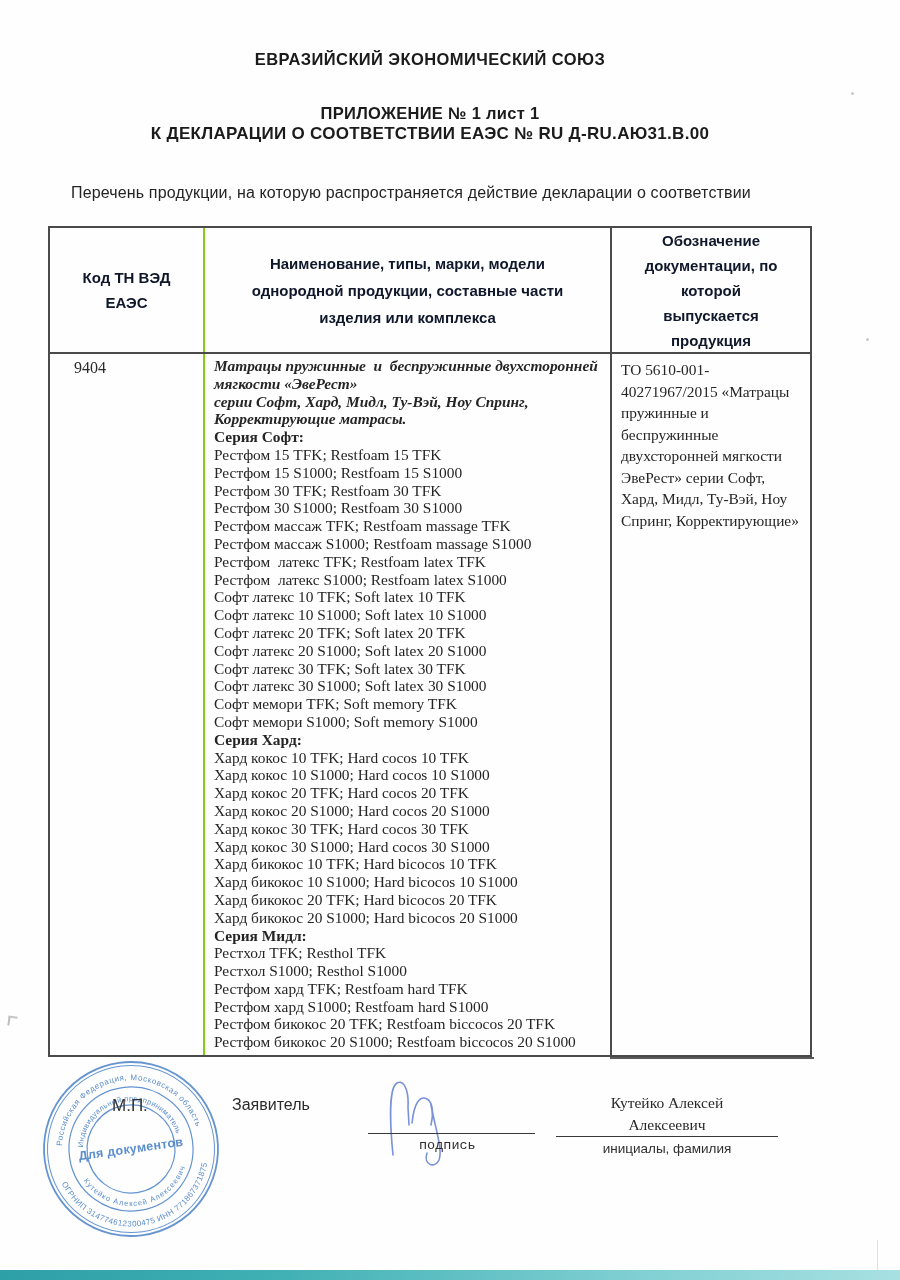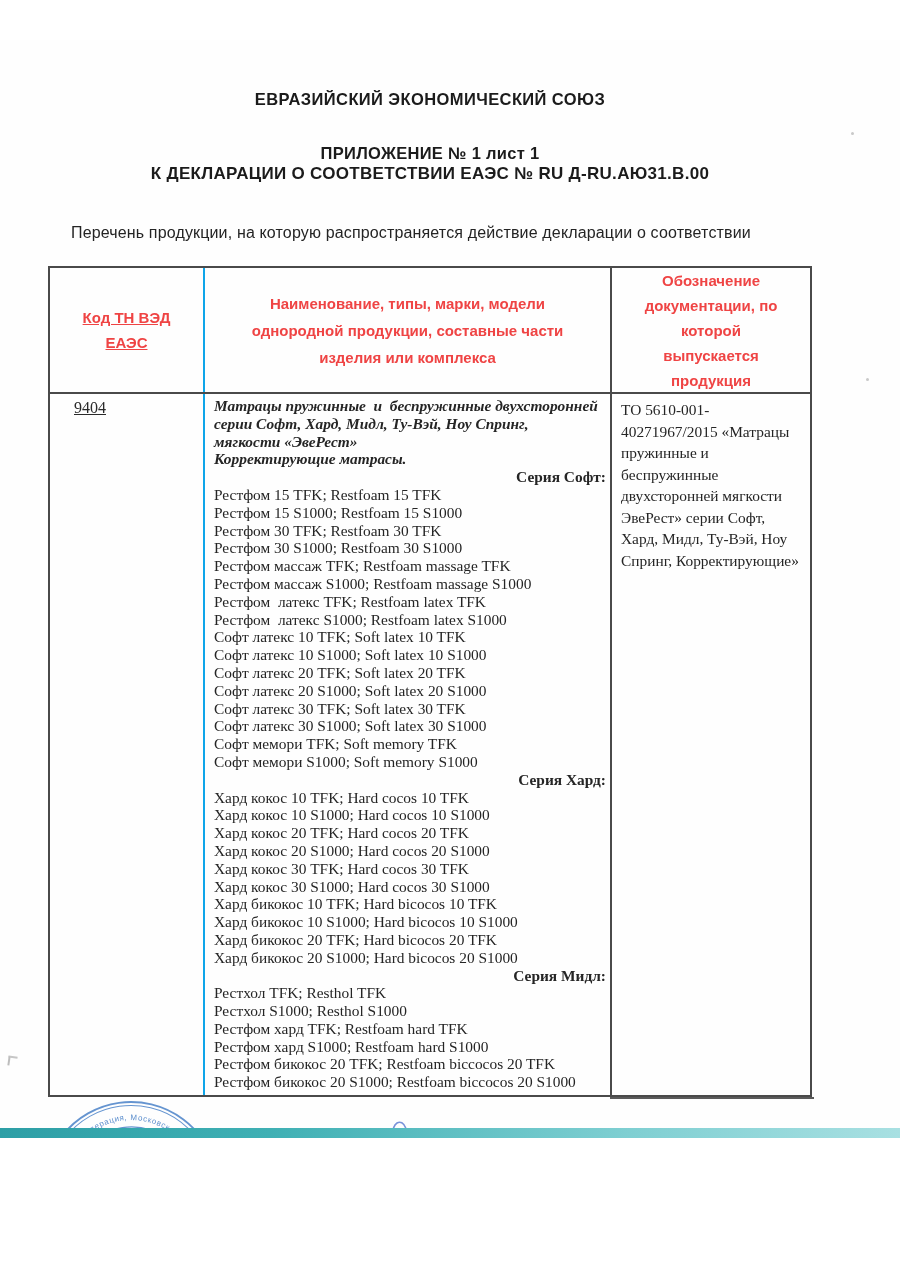--- a/index.html
+++ b/index.html
@@ -1,41 +1,41 @@
 <!DOCTYPE html>
 <html><head>
 <meta charset="utf-8">
 <style>
   html,body{margin:0;padding:0;background:#ffffff;}
-  .page{position:relative;width:900px;height:1098px;background:#fefefe;overflow:hidden;
-        font-family:"Liberation Sans",sans-serif;color:#1f1f1f;margin-top:40px;}
+  .page{position:relative;width:900px;height:1280px;background:#fefefe;overflow:hidden;
+        font-family:"Liberation Sans",sans-serif;color:#1f1f1f;}
   .abs{position:absolute;}
   
   .hdr{left:0;width:860px;text-align:center;font-weight:bold;color:#1b1b1b;}
   .hdr1{top:50px;font-size:16.5px;letter-spacing:.4px;}
   .hdr2{top:104px;font-size:16.5px;letter-spacing:.3px;}
   .hdr3{top:124px;font-size:17px;letter-spacing:.3px;}
   .intro{left:71px;top:184px;font-size:16px;letter-spacing:.15px;color:#242424;}
   
   .doc-table{left:48px;top:226px;width:764px;height:831px;border:2px solid #4a4a4a;
              box-sizing:border-box;display:flex;flex-direction:column;}
   .thead{display:flex;height:126px;border-bottom:2px solid #4a4a4a;box-sizing:border-box;}
   .tbody{display:flex;flex:1;}
-  .c1{width:155px;border-right:2px solid #0ea5e9;box-sizing:border-box;text-decoration:underline;}
+  .c1{width:155px;border-right:2px solid #84cc16;box-sizing:border-box;}
   .c2{width:407px;border-right:2px solid #4a4a4a;box-sizing:border-box;}
   .c3{flex:1;}
   .th{display:flex;flex-direction:column;justify-content:center;
-      text-align:center;font-weight:bold;font-size:15px;color:#ef4444;}
+      text-align:center;font-weight:bold;font-size:15px;color:#0f172a;}
   .th .hline{line-height:25px;}
   .th.c2 .hline{line-height:27px;}
   .cell-code{font-family:"Liberation Serif",serif;font-size:16px;padding:5px 0 0 24px;color:#2a2a2a;}
   .cell-product{font-family:"Liberation Serif",serif;font-size:15.4px;padding:3px 4px 0 9px;color:#252525;}
   .cell-product .pline{line-height:17.8px;white-space:pre-wrap;}
   .cell-product .bi{font-weight:bold;font-style:italic;}
-  .cell-product .b{font-weight:bold;text-align:right;}
+  .cell-product .b{font-weight:bold;}
   .cell-doc{font-family:"Liberation Serif",serif;font-size:15.4px;padding:5px 4px 0 9px;color:#252525;}
   .cell-doc .dline{line-height:21.5px;}
   .c3-extra-border{left:610px;top:1057px;width:204px;height:2px;background:#5a5a5a;}
   
   .mp{left:112px;top:1096px;font-size:17px;color:#333;}
   .applicant{left:232px;top:1096px;font-size:16px;color:#2b2b2b;}
   .sig-line{left:368px;top:1133px;width:167px;border-top:1.6px solid #3a3a3a;}
   .sig-caption{left:419px;top:1138px;font-size:13.5px;color:#2e2e2e;font-family:Liberation Mono, monospace;}
   .name-block{left:556px;top:1092px;width:222px;text-align:center;
               font-family:"Liberation Serif",serif;font-size:15.5px;color:#2a2a2a;}
@@ -83,22 +83,22 @@
           <div class="hline">документации, по</div>
           <div class="hline">которой</div>
           <div class="hline">выпускается</div>
           <div class="hline">продукция</div>
         </div>
     </div>
     <div class="tbody">
       <div class="c1 cell-code">9404</div>
       <div class="c2 cell-product">
           <div class="pline bi">Матрацы пружинные  и  беспружинные двухсторонней</div>
+          <div class="pline bi">мягкости «ЭвеРест»</div>
           <div class="pline bi">серии Софт, Хард, Мидл, Ту-Вэй, Ноу Спринг,</div>
-          <div class="pline bi">мягкости «ЭвеРест»</div>
           <div class="pline bi">Корректирующие матрасы.</div>
           <div class="pline b">Серия Софт:</div>
           <div class="pline">Рестфом 15 TFK; Restfoam 15 TFK</div>
           <div class="pline">Рестфом 15 S1000; Restfoam 15 S1000</div>
           <div class="pline">Рестфом 30 TFK; Restfoam 30 TFK</div>
           <div class="pline">Рестфом 30 S1000; Restfoam 30 S1000</div>
           <div class="pline">Рестфом массаж TFK; Restfoam massage TFK</div>
           <div class="pline">Рестфом массаж S1000; Restfoam massage S1000</div>
           <div class="pline">Рестфом  латекс TFK; Restfoam latex TFK</div>
           <div class="pline">Рестфом  латекс S1000; Restfoam latex S1000</div>

